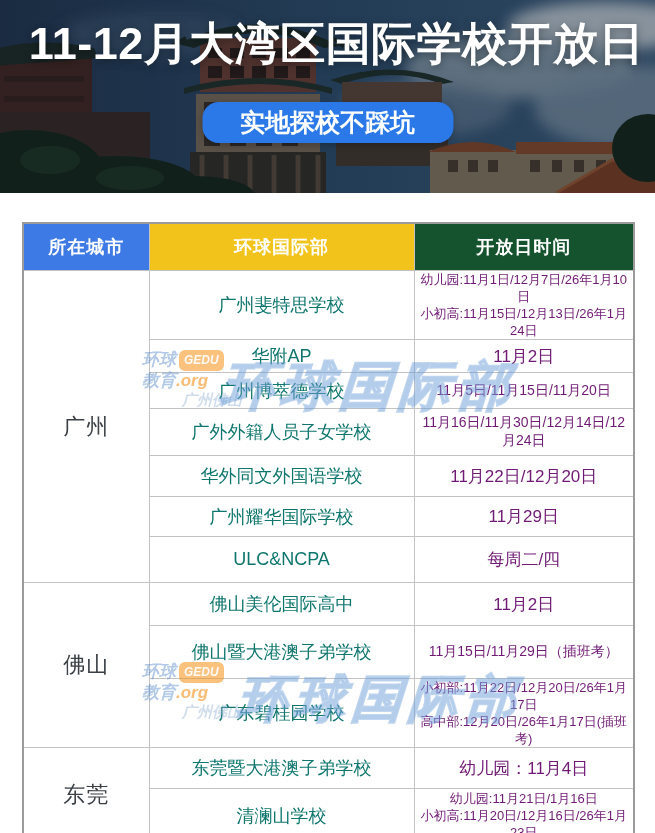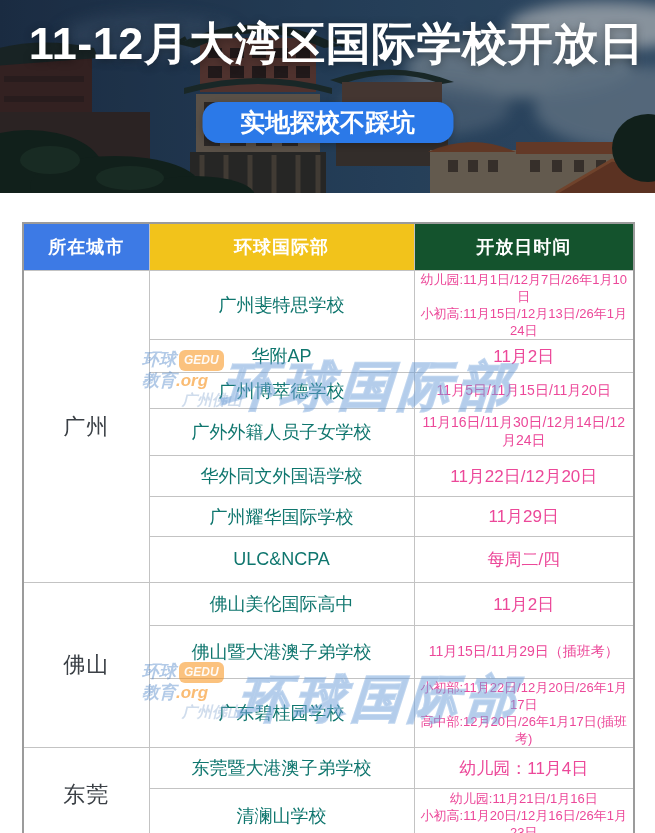--- a/index.html
+++ b/index.html
@@ -32,21 +32,21 @@
   table.schools th, table.schools td {
     border:1px solid #c3c3c3; text-align:center; vertical-align:middle;
     padding:0 4px; overflow:hidden;
   }
   th.h-city   { background:#3D7AE5; }
   th.h-school { background:#F2C31B; }
   th.h-time   { background:#14532d; }
   table.schools th { height:46px; color:#ffffff; font-size:18px; font-weight:700; letter-spacing:1px; }
   td.city-cell   { font-size:22px; color:#3b4046; letter-spacing:1px; }
   td.school-cell { font-size:18px; color:#0f766e; }
-  td.time-cell   { font-size:17px; color:#ec4899;margin-left:12px; }
+  td.time-cell   { font-size:17px; color:#701a75;margin-left:12px; }
   td.time-cell.mid   { font-size:14px; }
   td.time-cell.small { font-size:13px; line-height:17px; }
 
   
   .wm-big {
     position:absolute; z-index:3; pointer-events:none; white-space:nowrap;
     font-size:52px; font-weight:900; font-style:italic; letter-spacing:7px;
     color:rgba(125,172,224,0.18); -webkit-text-stroke:2px rgba(108,158,216,0.42);
     transform:skewX(-4deg);
   }

